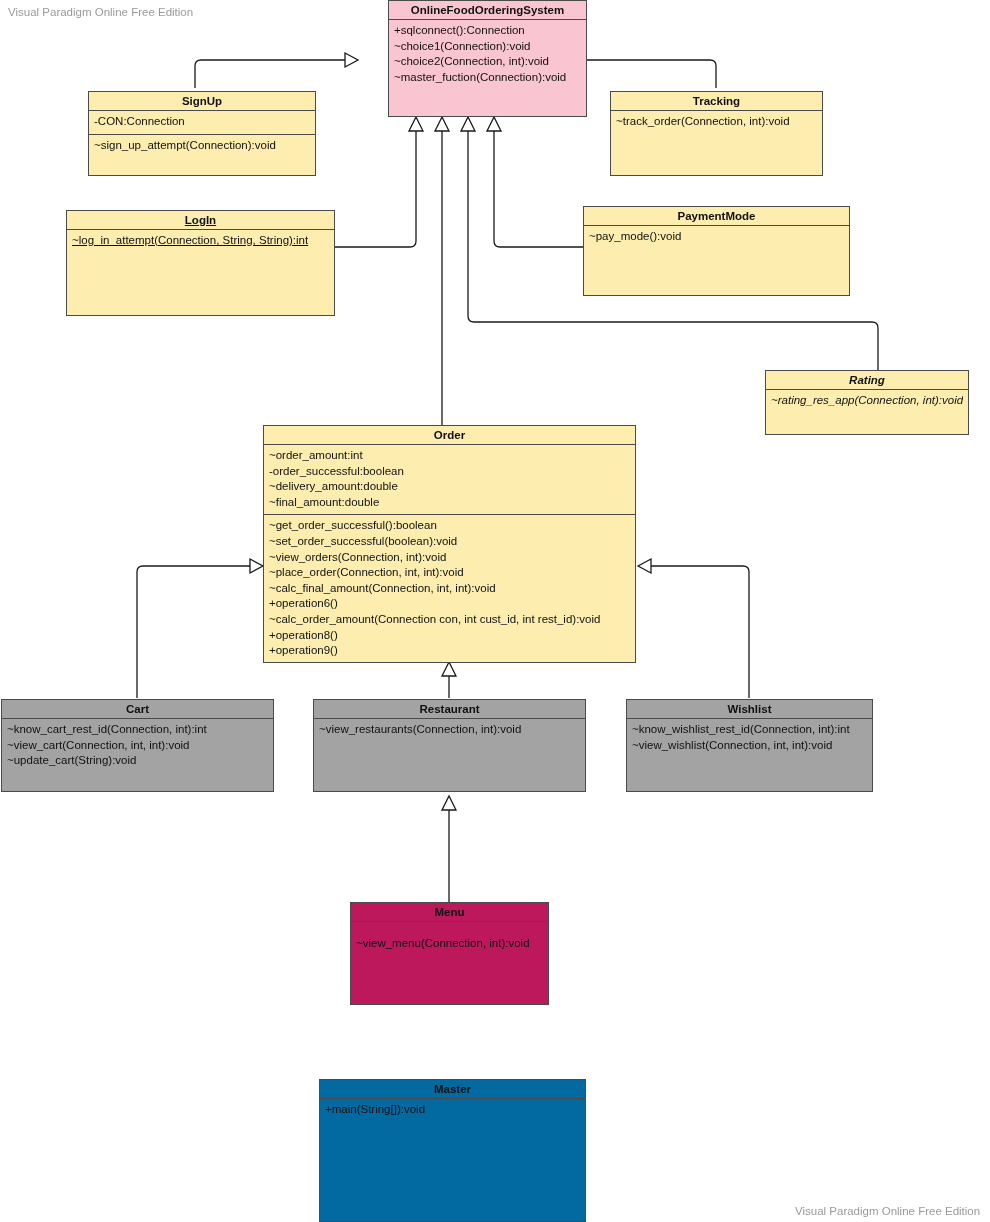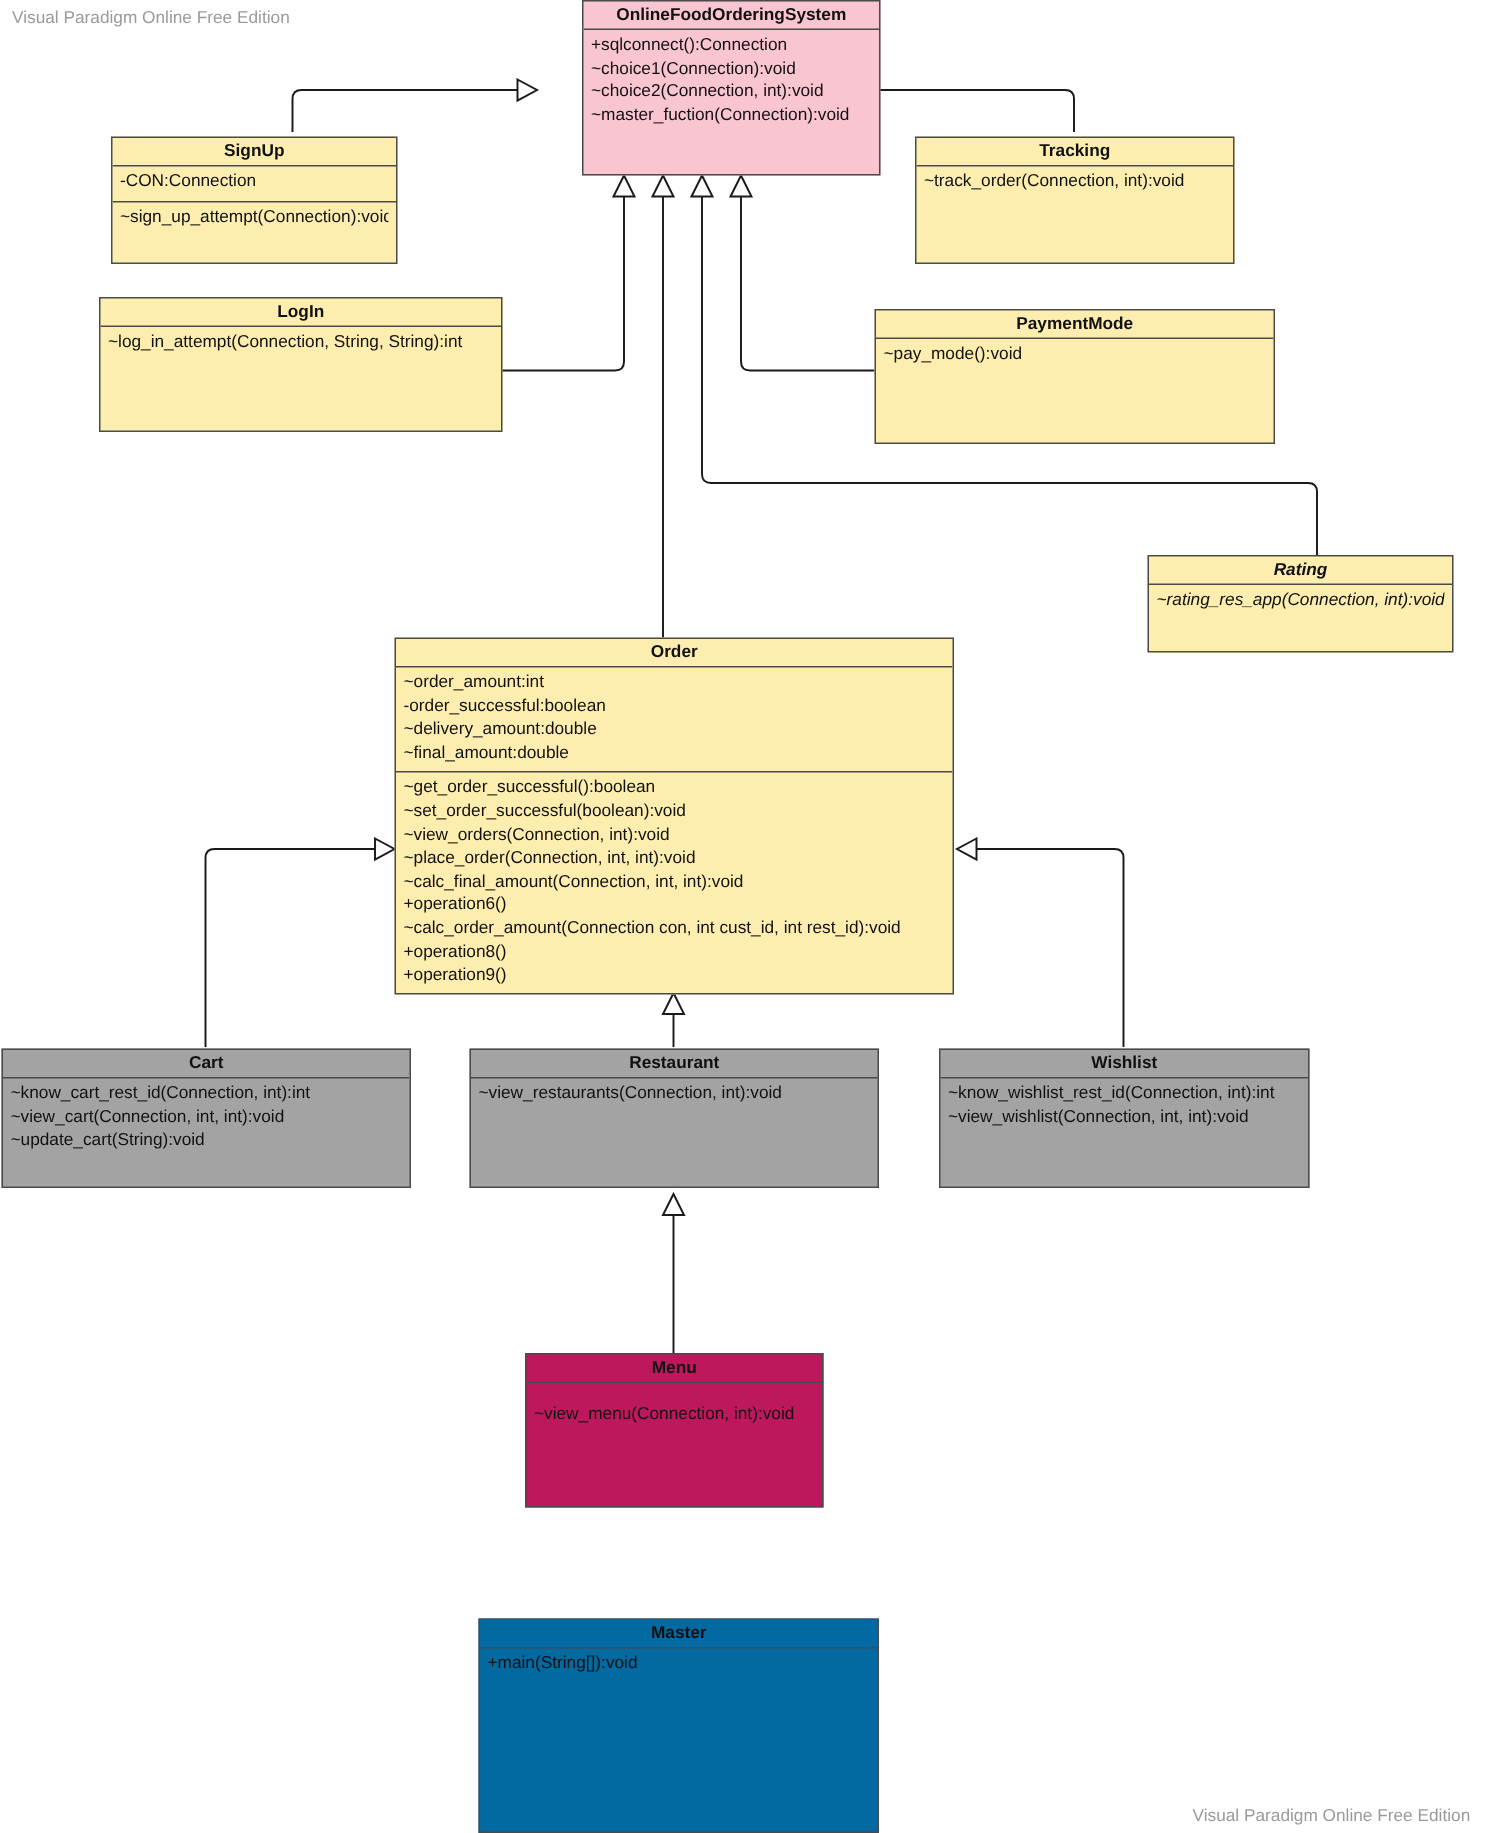--- a/index.html
+++ b/index.html
@@ -149,38 +149,38 @@
   <div class="uml c-pink" style="left:360px; top:0px; width:199px; height:117px;margin-left:28px;">
     <div class="title">OnlineFoodOrderingSystem</div>
     <div class="compartment">
       <div class="member">+sqlconnect():Connection</div>
       <div class="member">~choice1(Connection):void</div>
       <div class="member">~choice2(Connection, int):void</div>
       <div class="member">~master_fuction(Connection):void</div>
     </div>
   </div>
 
-  <div class="uml c-yellow" style="left:74px; top:91px; width:191px; height:85px;">
+  <div class="uml c-yellow" style="left:88px; top:91px; width:228px; height:85px;">
     <div class="title">SignUp</div>
     <div class="compartment divided">
       <div class="member">-CON:Connection</div>
     </div>
     <div class="compartment">
       <div class="member">~sign_up_attempt(Connection):void</div>
     </div>
   </div>
 
   <div class="uml c-yellow" style="left:610px; top:91px; width:213px; height:85px;">
     <div class="title">Tracking</div>
     <div class="compartment">
       <div class="member">~track_order(Connection, int):void</div>
     </div>
   </div>
 
-  <div class="uml c-yellow" style="left:66px; top:198px; width:269px; height:90px;">
+  <div class="uml c-yellow" style="left:66px; top:210px; width:269px; height:106px;text-decoration:underline;">
     <div class="title">LogIn</div>
     <div class="compartment">
       <div class="member">~log_in_attempt(Connection, String, String):int</div>
     </div>
   </div>
 
   <div class="uml c-yellow" style="left:583px; top:206px; width:267px; height:90px;">
     <div class="title">PaymentMode</div>
     <div class="compartment">
       <div class="member">~pay_mode():void</div>

